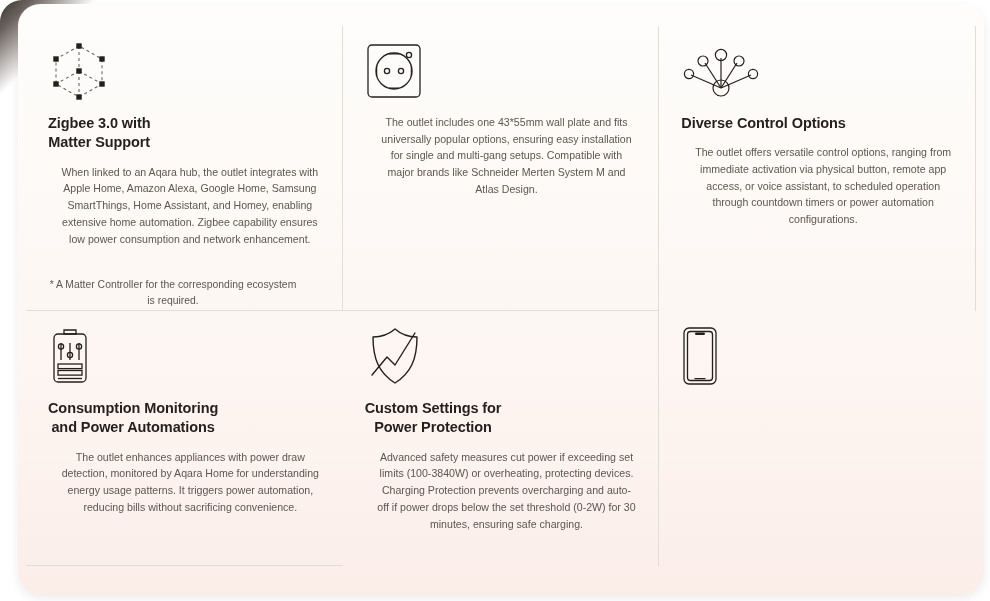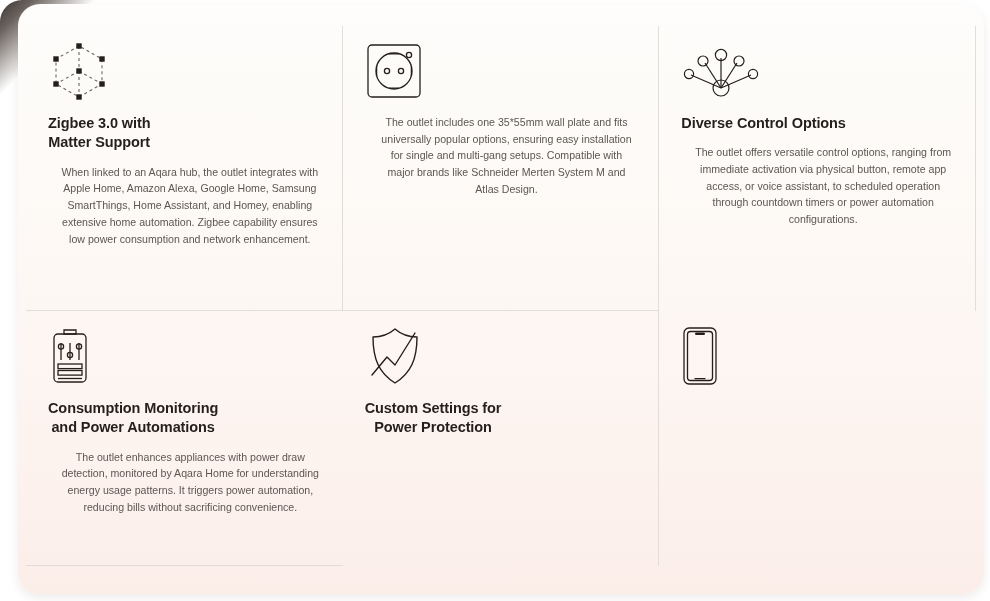--- a/index.html
+++ b/index.html
@@ -136,39 +136,40 @@
               <rect x="5.3" y="42.3" width="5.4" height="5.4"></rect>
               <rect x="51.3" y="42.3" width="5.4" height="5.4"></rect>
               <rect x="28.3" y="29.3" width="5.4" height="5.4"></rect>
               <rect x="28.3" y="55.3" width="5.4" height="5.4"></rect>
             </g>
           </svg>
         </div>
         <div class="cell-title">Zigbee 3.0 with
 Matter Support</div>
         <div class="cell-body">When linked to an Aqara hub, the outlet integrates with Apple Home, Amazon Alexa, Google Home, Samsung SmartThings, Home Assistant, and Homey, enabling extensive home automation. Zigbee capability ensures low power consumption and network enhancement.</div>
+        <div class="cell-note">* A Matter Controller for the corresponding ecosystem is required.</div>
       </div>
 
       <div class="cell c2">
         <div class="icon-wrap">
           <svg width="58" height="58" viewBox="0 0 58 58">
             <g stroke="#241f1c" stroke-width="1.3" fill="none">
               <rect x="3" y="3" width="52" height="52" rx="4"></rect>
               <circle cx="29" cy="29" r="18"></circle>
               <circle cx="22" cy="29" r="2.6"></circle>
               <circle cx="36" cy="29" r="2.6"></circle>
               <path d="M24 11.8 L34 11.8"></path>
               <path d="M24 46.2 L34 46.2"></path>
               <path d="M11.6 24 L11.6 34"></path>
               <path d="M46.4 24 L46.4 34"></path>
               <circle cx="44" cy="13" r="2.6"></circle>
             </g>
           </svg>
         </div>
-        <div class="cell-body">The outlet includes one 35*55mm wall plate and fits universally popular options, ensuring easy installation for single and multi-gang setups. Compatible with major brands like Schneider Merten System M and Atlas Design.</div>
+        <div class="cell-body">The outlet includes one 43*55mm wall plate and fits universally popular options, ensuring easy installation for single and multi-gang setups. Compatible with major brands like Schneider Merten System M and Atlas Design.</div>
       </div>
 
       <div class="cell c4">
         <div class="icon-wrap">
           <svg width="80" height="58" viewBox="0 0 80 58">
             <g stroke="#241f1c" stroke-width="1.2" fill="none">
               <path d="M40 46 L40 16"></path>
               <path d="M40 46 L24 21"></path>
               <path d="M40 46 L56 21"></path>
               <path d="M40 46 L10 33"></path>
@@ -213,20 +214,21 @@
         <div class="icon-wrap">
           <svg width="60" height="62" viewBox="0 0 60 62">
             <g stroke="#241f1c" stroke-width="1.4" fill="none" stroke-linejoin="round" stroke-linecap="round">
               <path d="M30 4 C22 11 13 12 8 12 C8 34 14 48 30 58 C46 48 52 34 52 12 C47 12 38 11 30 4 Z"></path>
               <path d="M7 50 L22 32 L30 40 L50 8"></path>
             </g>
           </svg>
         </div>
         <div class="cell-title">Custom Settings for
 Power Protection</div>
+        <div class="cell-body">Advanced safety measures cut power if exceeding set limits (100-3840W) or overheating, protecting devices. Charging Protection prevents overcharging and auto-off if power drops below the set threshold (0-2W) for 30 minutes, ensuring safe charging.</div>
       </div>
 
       <div class="cell c6">
         <div class="icon-wrap">
           <svg width="38" height="62" viewBox="0 0 38 62">
             <g stroke="#241f1c" stroke-width="1.3" fill="none">
               <rect x="3" y="3" width="32" height="56" rx="5"></rect>
               <rect x="6.5" y="6.5" width="25" height="49" rx="3"></rect>
               <rect x="14" y="7.6" width="10" height="2.4" rx="1.2" fill="#241f1c" stroke="none"></rect>
               <path d="M14 53.6 L24 53.6" stroke-linecap="round"></path>

